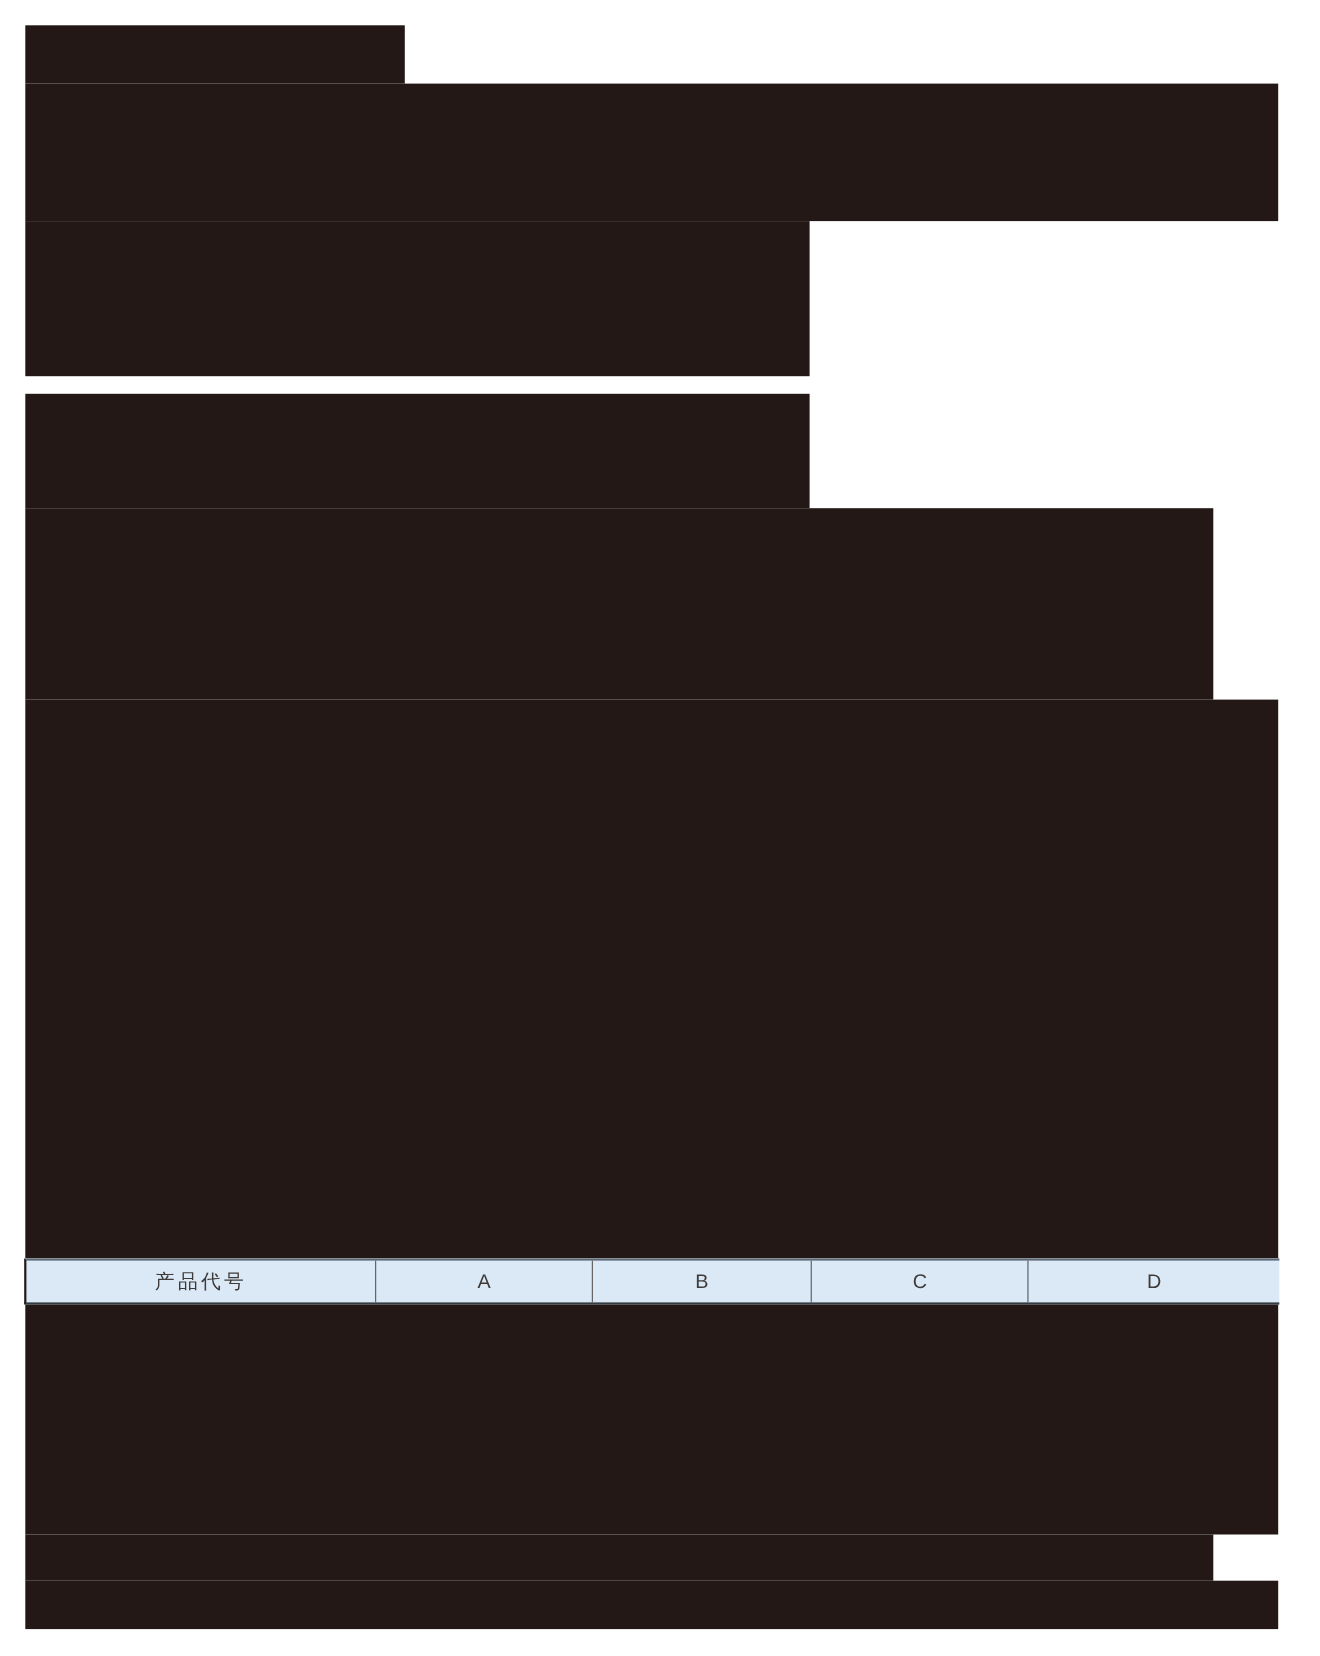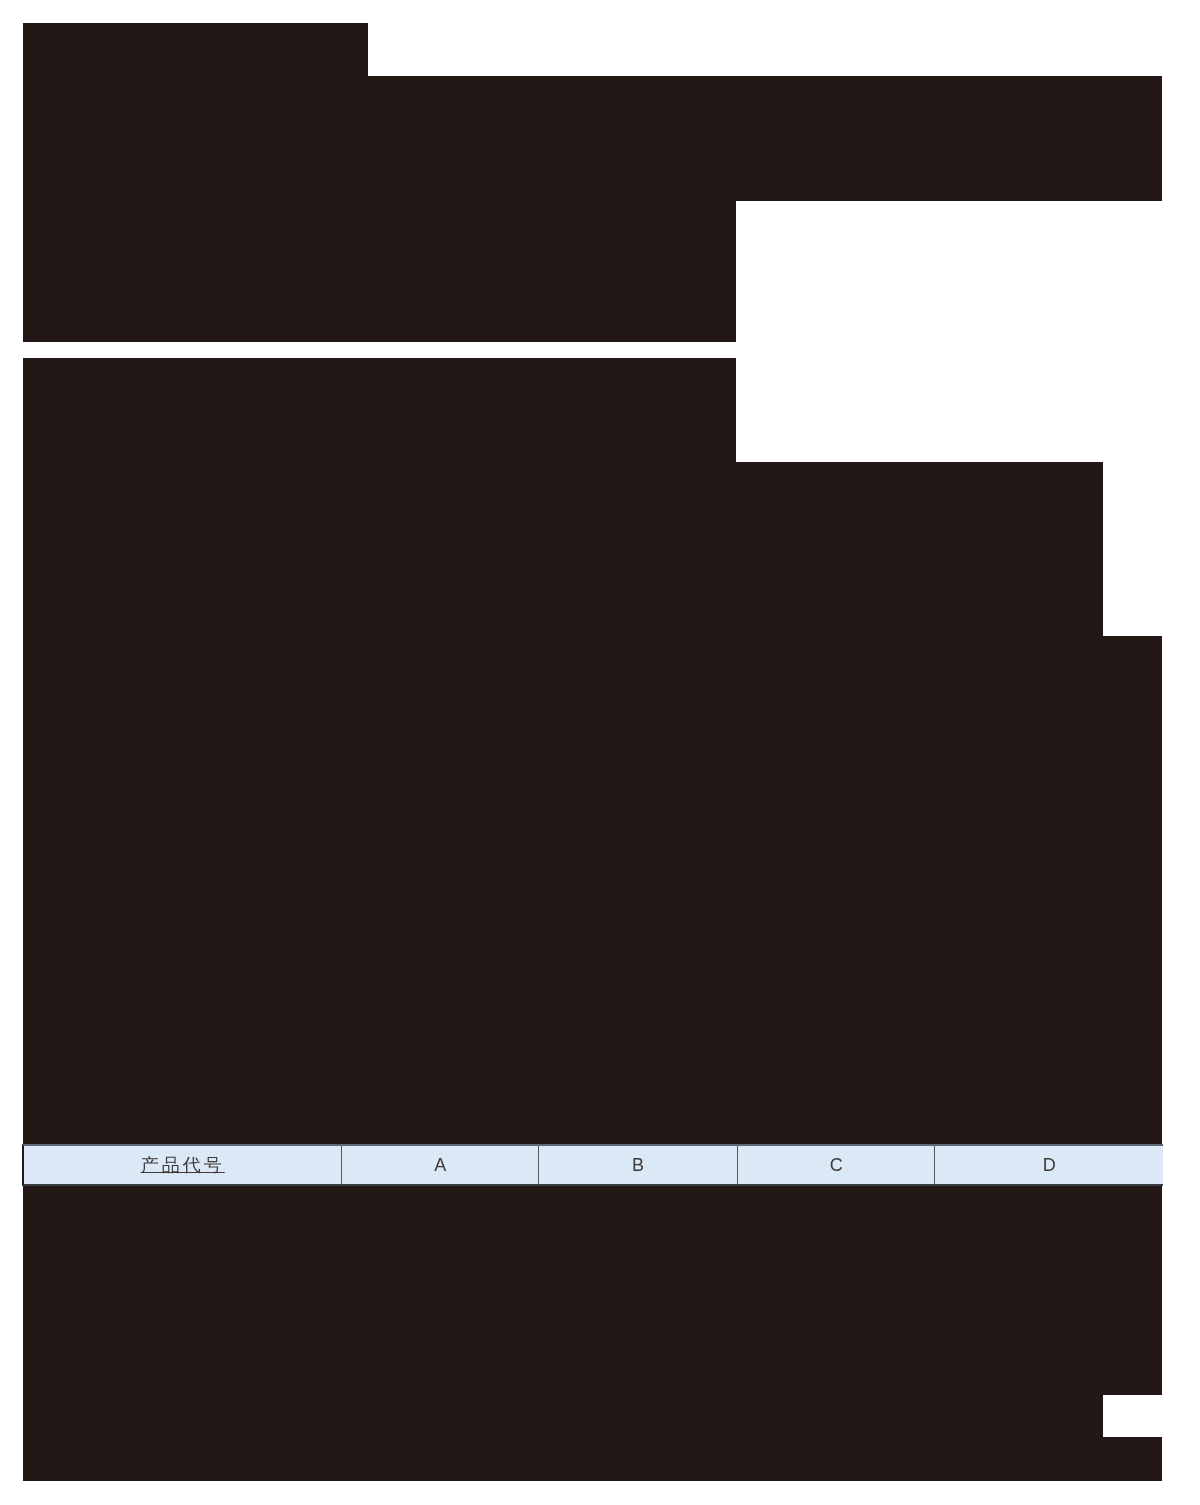--- a/index.html
+++ b/index.html
@@ -49,21 +49,21 @@
     align-items: center;
     justify-content: center;
     height: 100%;
     font-size: 18px;
     font-weight: 400;
     color: var(--table-text, #3e3a39);
     border-right: 1px solid var(--table-sep, #595757);
     overflow: hidden;
     white-space: nowrap;
   }
-  .spec-table .c0 { width: 326px; letter-spacing: 3px; text-decoration: underline; }
+  .spec-table .c0 { width: 326px; letter-spacing: 3px; }
   .spec-table .c1 { width: 201px; }
   .spec-table .c2 { width: 204px; }
   .spec-table .c3 { width: 202px; }
   .spec-table .c4 { width: 233px; border-right: none; }
 </style>
 </head>
 <body>
 
 <div class="page">
 

